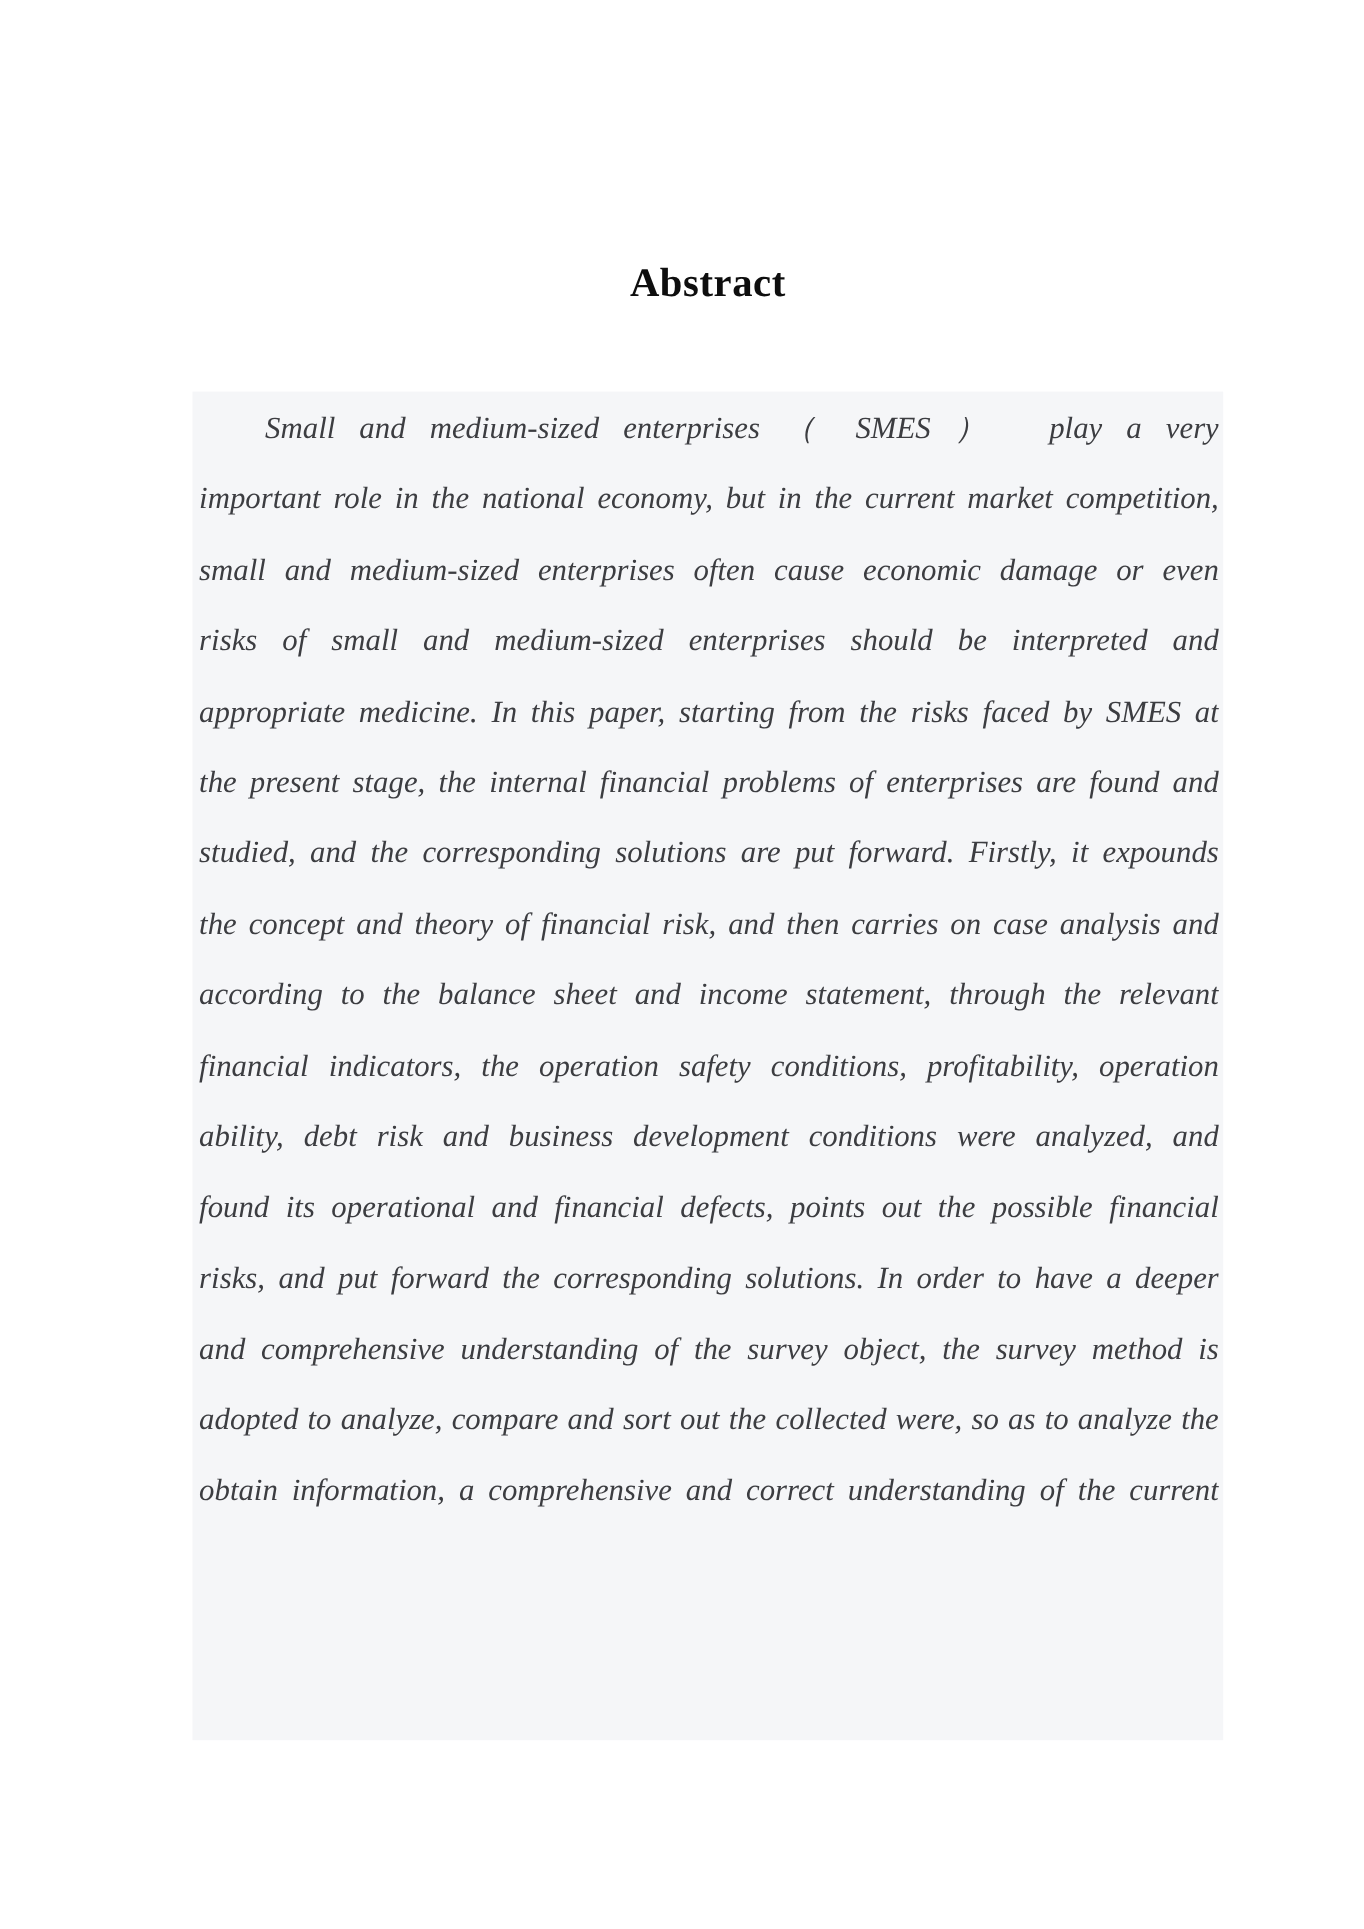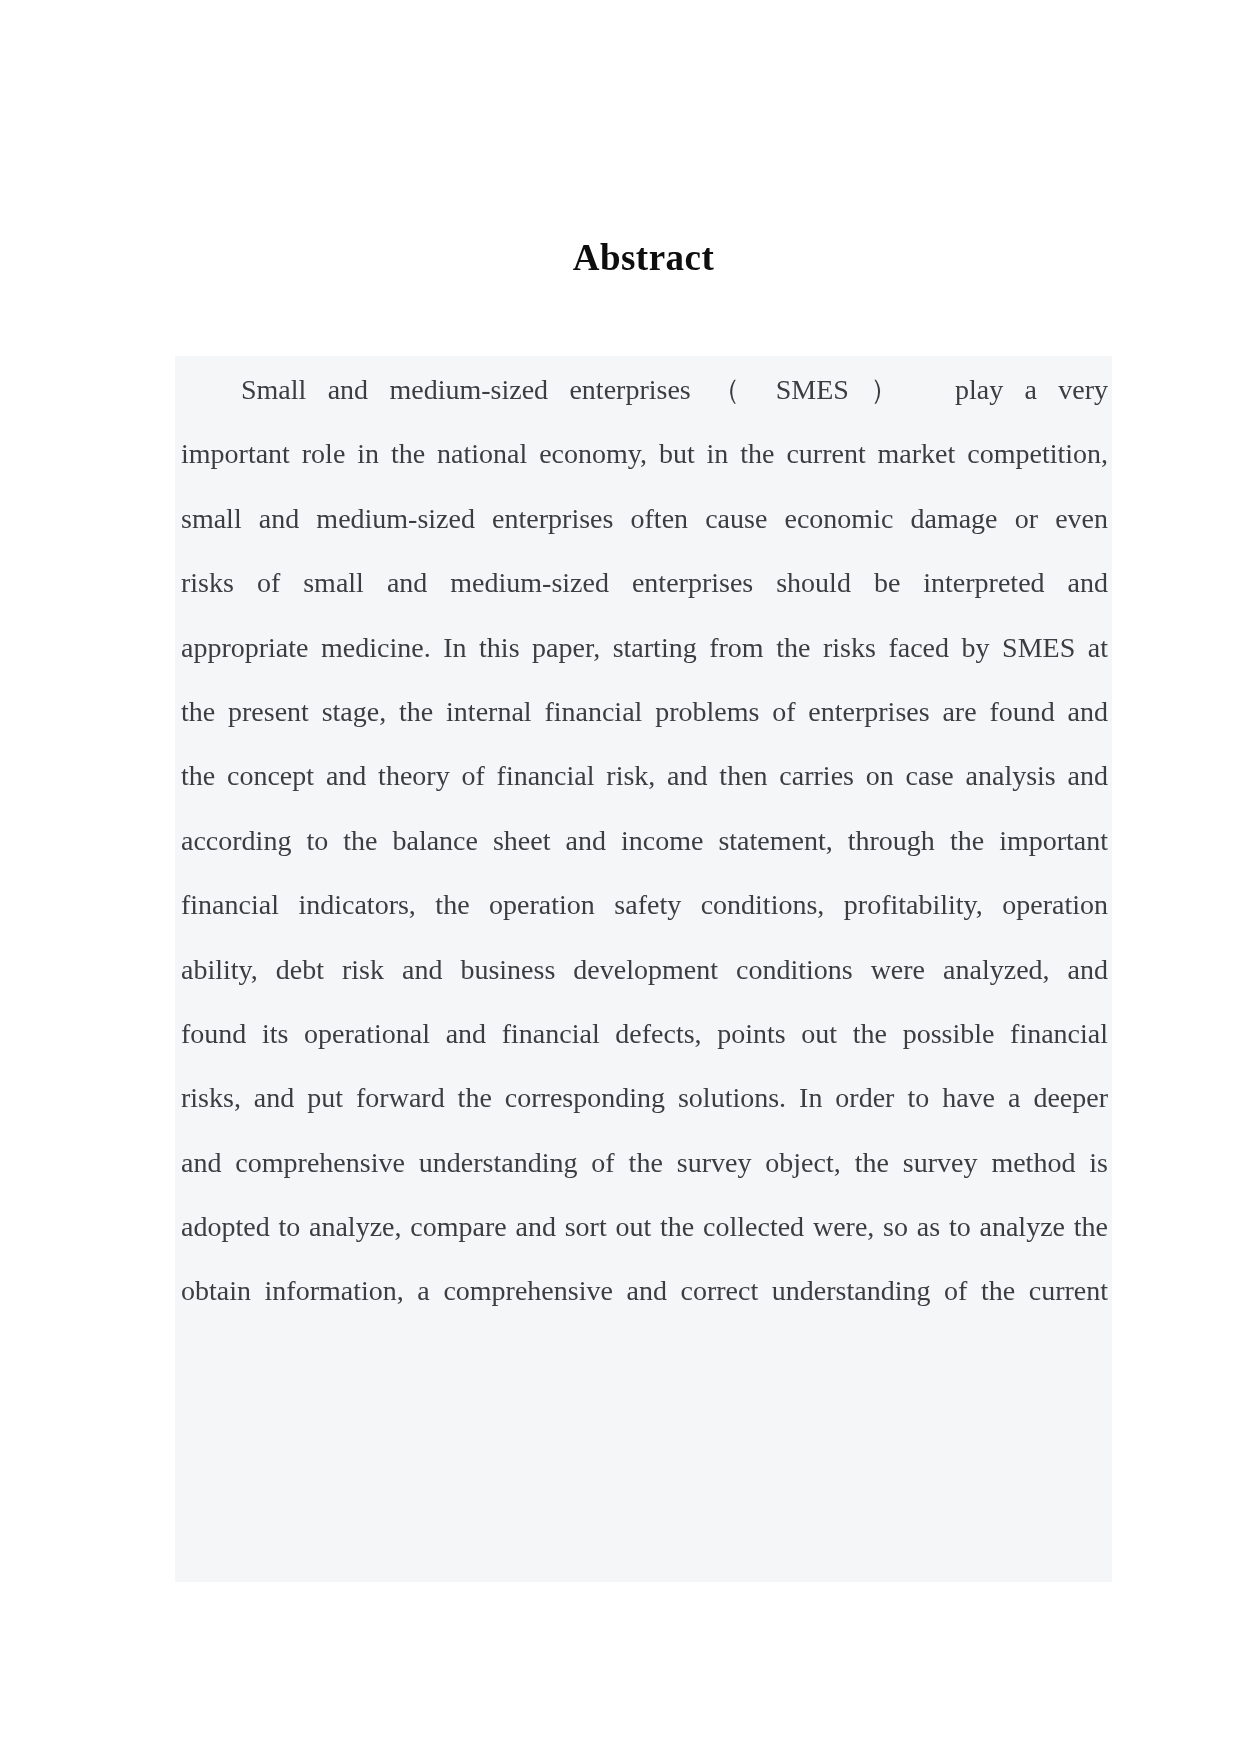--- a/index.html
+++ b/index.html
@@ -48,41 +48,43 @@
     font-family: "Liberation Serif", "DejaVu Serif", serif;
     font-size: 28px;
     line-height: 64.4px;
     color: var(--body-text);
     text-align: justify;
     text-align-last: justify;
     -moz-text-align-last: justify;
     white-space: normal;
     overflow: hidden;
     max-height: 64.4px;
+    font-style: italic;
   }
   .abstract-line.first-line {
     text-indent: 60px;
   }
 </style>
 </head>
 <body>
 
 <div class="page">
 
   <div class="doc-title">Abstract</div>
 
   <div class="abstract-block">
     <div class="abstract-line first-line">Small and medium-sized enterprises （ SMES ）　play a very</div>
     <div class="abstract-line">important role in the national economy, but in the current market competition,</div>
     <div class="abstract-line">small and medium-sized enterprises often cause economic damage or even</div>
     <div class="abstract-line">risks of small and medium-sized enterprises should be interpreted and</div>
     <div class="abstract-line">appropriate medicine. In this paper, starting from the risks faced by SMES at</div>
     <div class="abstract-line">the present stage, the internal financial problems of enterprises are found and</div>
+    <div class="abstract-line">studied, and the corresponding solutions are put forward. Firstly, it expounds</div>
     <div class="abstract-line">the concept and theory of financial risk, and then carries on case analysis and</div>
-    <div class="abstract-line">according to the balance sheet and income statement, through the important</div>
+    <div class="abstract-line">according to the balance sheet and income statement, through the relevant</div>
     <div class="abstract-line">financial indicators, the operation safety conditions, profitability, operation</div>
     <div class="abstract-line">ability, debt risk and business development conditions were analyzed, and</div>
     <div class="abstract-line">found its operational and financial defects, points out the possible financial</div>
     <div class="abstract-line">risks, and put forward the corresponding solutions. In order to have a deeper</div>
     <div class="abstract-line">and comprehensive understanding of the survey object, the survey method is</div>
     <div class="abstract-line">adopted to analyze, compare and sort out the collected were, so as to analyze the</div>
     <div class="abstract-line">obtain information, a comprehensive and correct understanding of the current</div>
   </div>
 
 </div>

